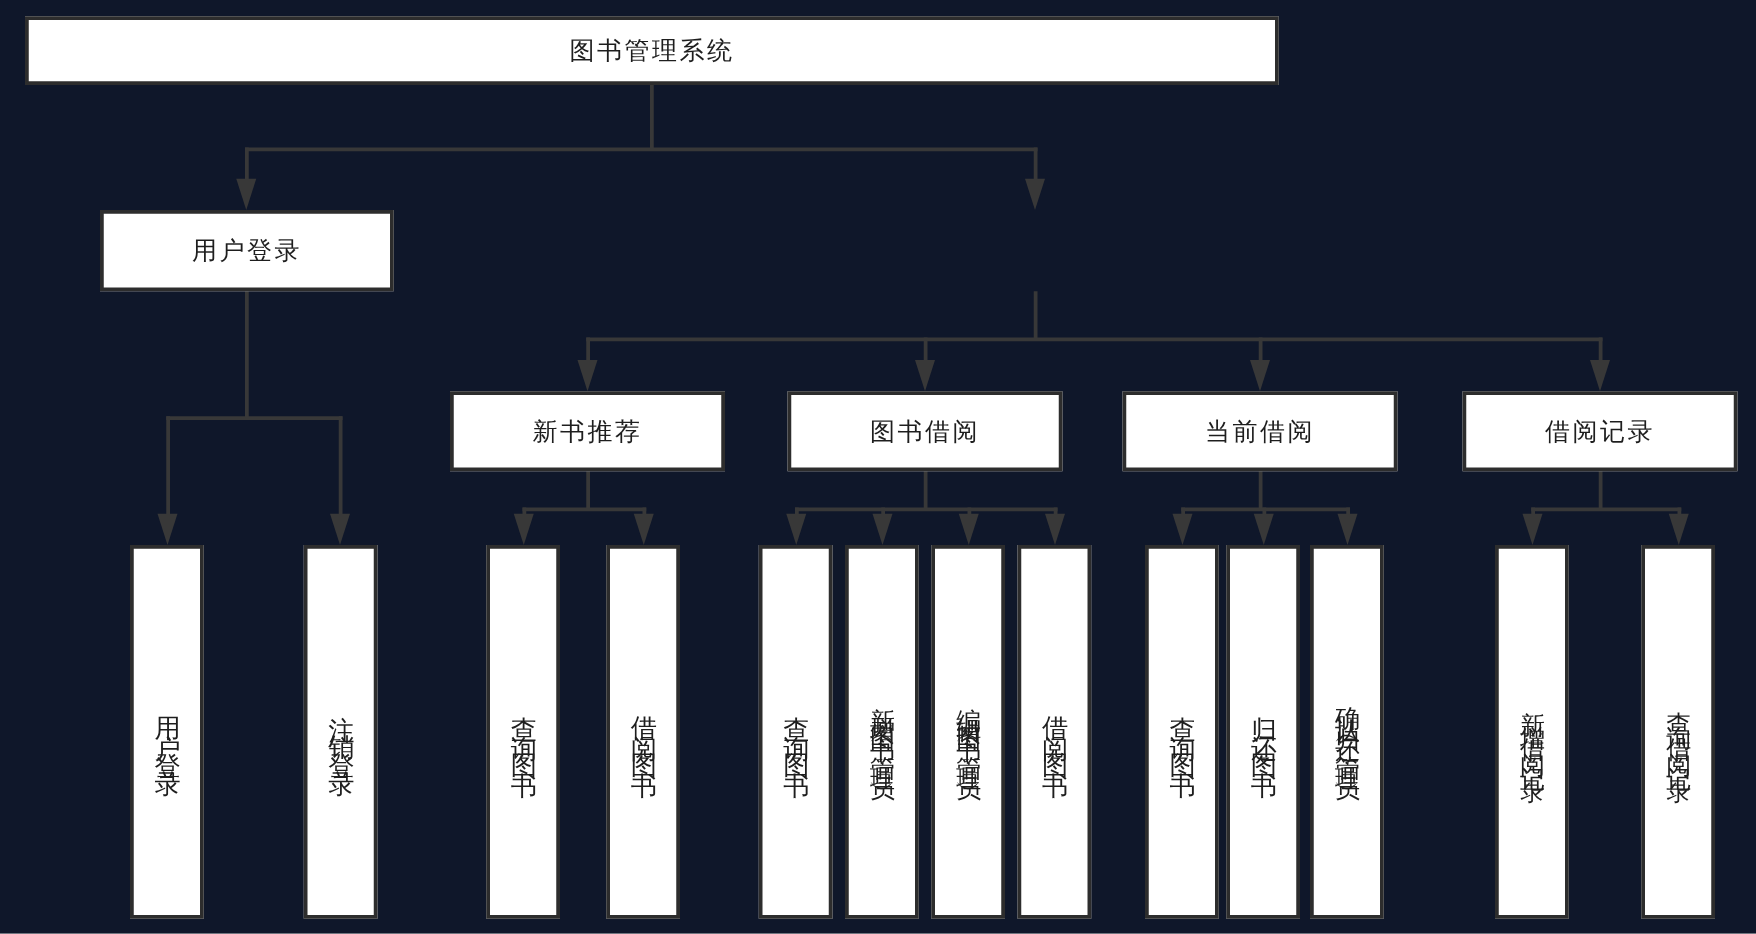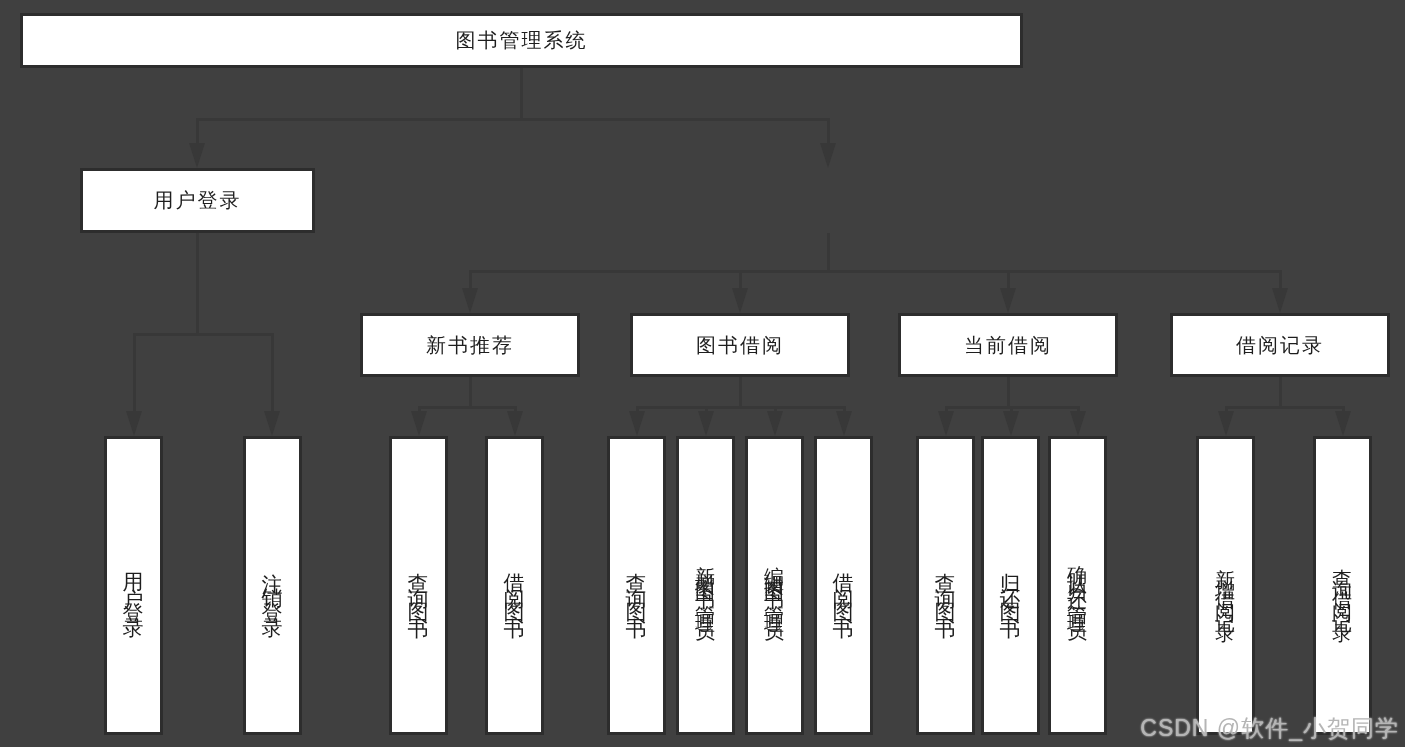--- a/index.html
+++ b/index.html
@@ -1,19 +1,19 @@
 <!DOCTYPE html>
 <html><head>
 <meta charset="utf-8">
 <style>
   html,body{margin:0;padding:0;background:#ffffff;}
   .canvas{
     position:relative;
     width:1405px;height:747px;
-    background:#404040;
+    background:#0f172a;
     font-family:"Liberation Sans", sans-serif;
     color:#1e1e1e;
     overflow:hidden;
   }
   
   .node{
     position:absolute;
     box-sizing:border-box;
     background:#ffffff;
     border:3px solid #2d2d2d;
@@ -179,15 +179,14 @@
     <span class="vtxt tight">确认归还（管理员）</span>
     </div>
 
   <div class="leaf" style="left:1196px">
     <span class="vtxt mid">新增借阅记录</span>
     </div>
   <div class="leaf" style="left:1313px">
     <span class="vtxt mid">查询借阅记录</span>
     </div>
 
-  <div class="watermark">CSDN @软件_小贺同学</div>
 
 </div>
 
 </body></html>

